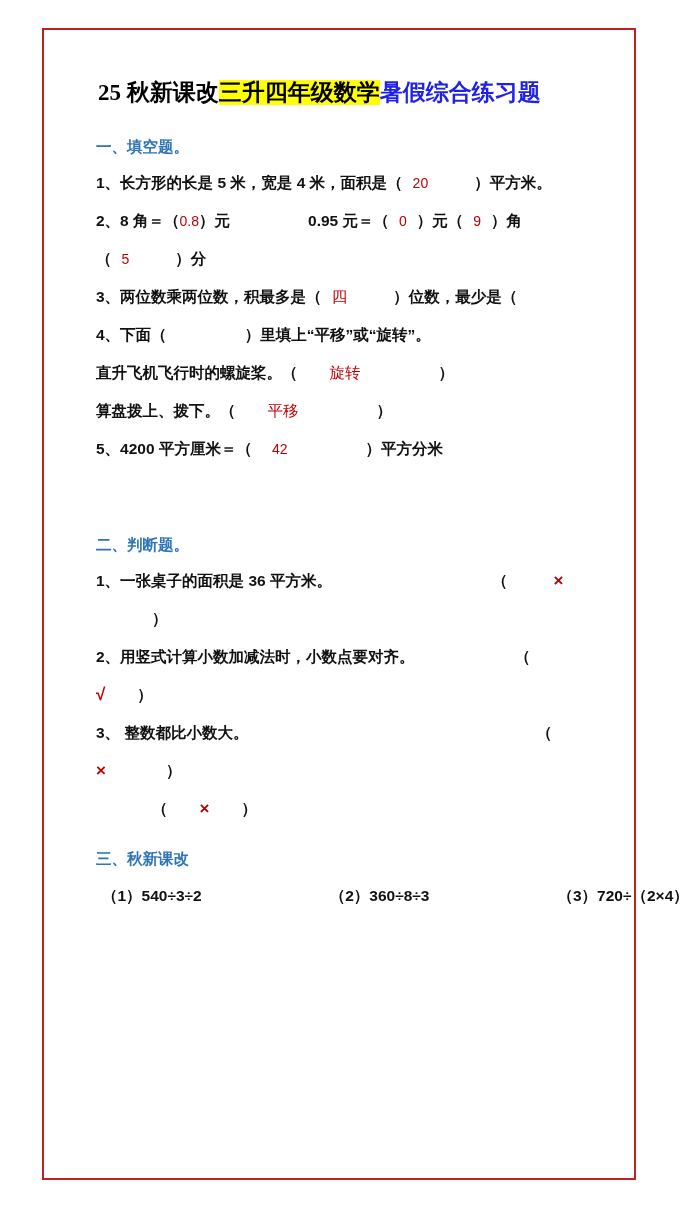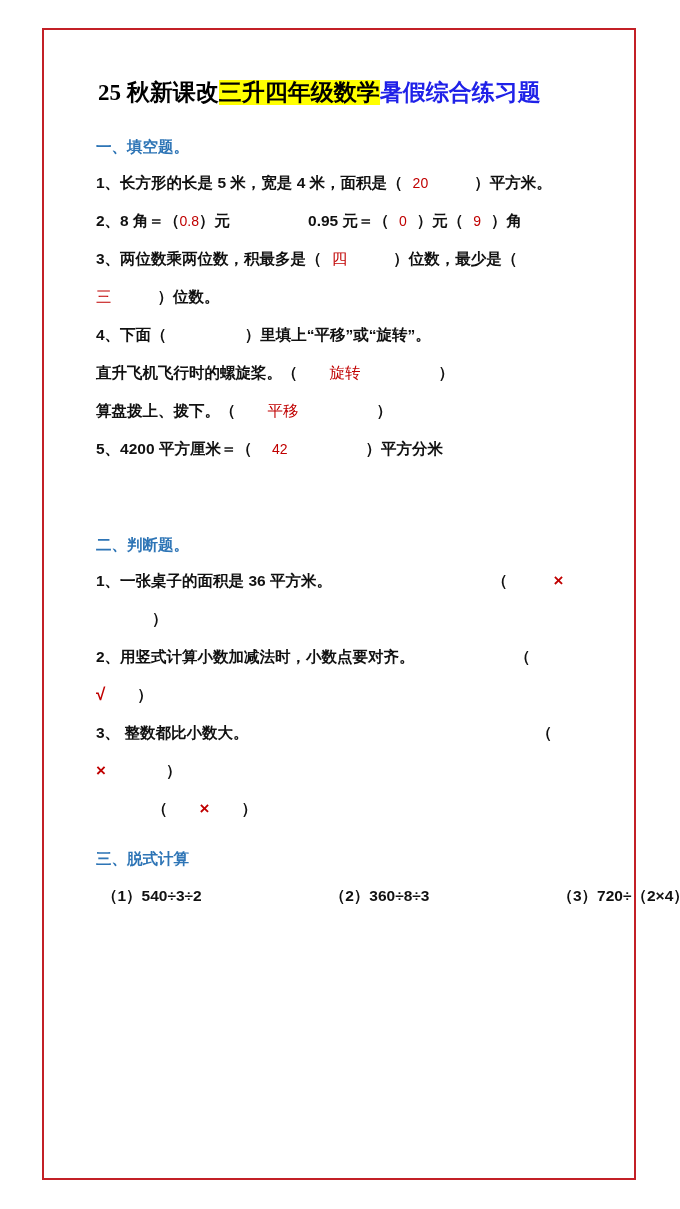--- a/index.html
+++ b/index.html
@@ -127,28 +127,28 @@
       <div class="section-head">一、填空题。</div>
 
       <div class="row">
         <span>1、长方形的长是 5 米，宽是 4 米，面积是（</span><span class="sp1"></span><span class="ans ans-sm">20</span><span class="sp4"></span><span>）平方米。</span>
       </div>
 
       <div class="row">
         <span>2、8 角＝（</span><span class="ans ans-sm">0.8</span><span>）元</span><span class="sp6"></span><span>0.95 元＝（</span><span class="sp1"></span><span class="ans ans-sm">0</span><span class="sp1"></span><span>）元（</span><span class="sp1"></span><span class="ans ans-sm">9</span><span class="sp1"></span><span>）角</span>
       </div>
 
+      <div class="row">
+        <span>（</span><span class="sp1"></span><span class="ans ans-sm">5</span><span class="sp4"></span><span>）分</span>
+      </div>
 
       <div class="row">
         <span>3、两位数乘两位数，积最多是（</span><span class="sp1"></span><span class="ans">四</span><span class="sp4"></span><span>）位数，最少是（</span>
       </div>
 
-      <div class="row">
-        <span class="ans">三</span><span class="sp4"></span><span>）位数。</span>
-      </div>
 
       <div class="row">
         <span>4、下面（</span><span class="sp6"></span><span>）里填上“平移”或“旋转”。</span>
       </div>
 
       <div class="row">
         <span>直升飞机飞行时的螺旋桨。（</span><span class="sp3"></span><span class="ans">旋转</span><span class="sp6"></span><span>）</span>
       </div>
 
       <div class="row">
@@ -183,21 +183,21 @@
       </div>
       <div class="row">
         <span class="mark">×</span><span class="sp5"></span><span>）</span>
       </div>
 
       <div class="row indent2">
         <span>（</span><span class="sp3"></span><span class="mark">×</span><span class="sp3"></span><span>）</span>
       </div>
 
 
-      <div class="section-head">三、脱式计算</div>
+      <div class="section-head">三、秋新课改</div>
 
       <div class="calc-row">
         <span class="calc-item">（1）540÷3÷2</span><span class="sp8"></span><span class="calc-item">（2）360÷8÷3</span><span class="sp8"></span><span class="calc-item">（3）720÷（2×4）</span>
       </div>
 
     </div>
   </div>
 </div>
 
 </body></html>

